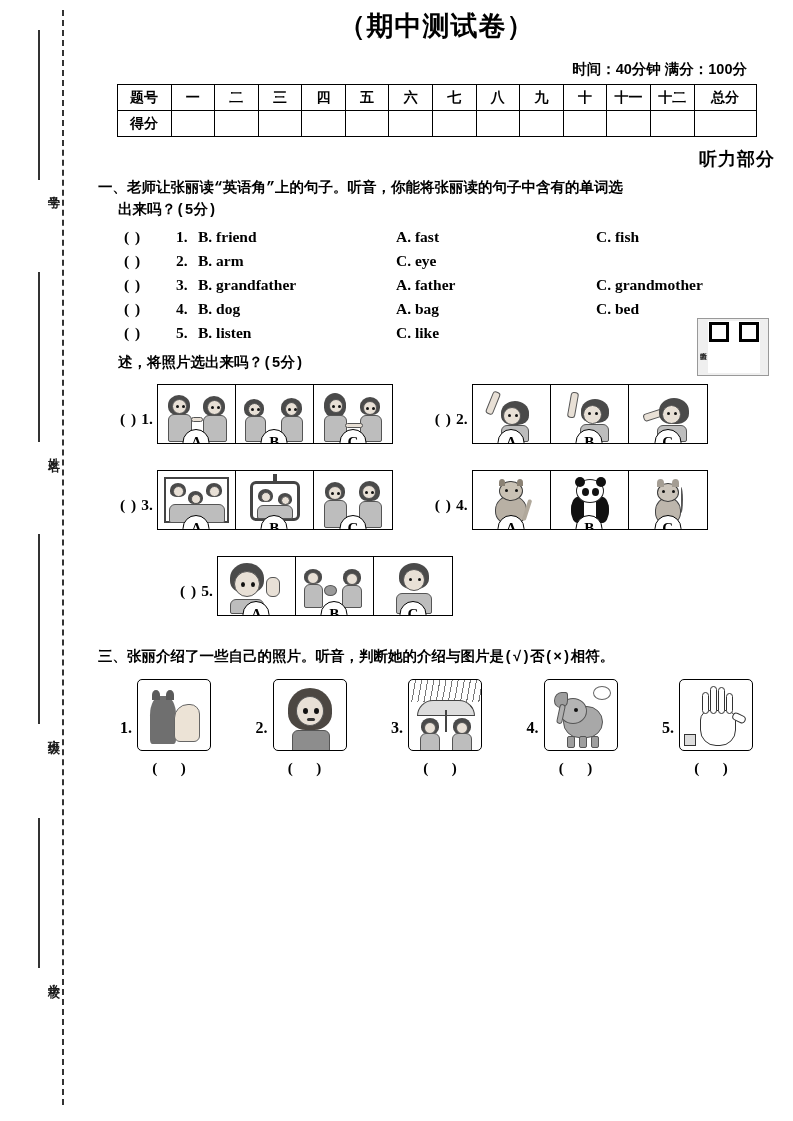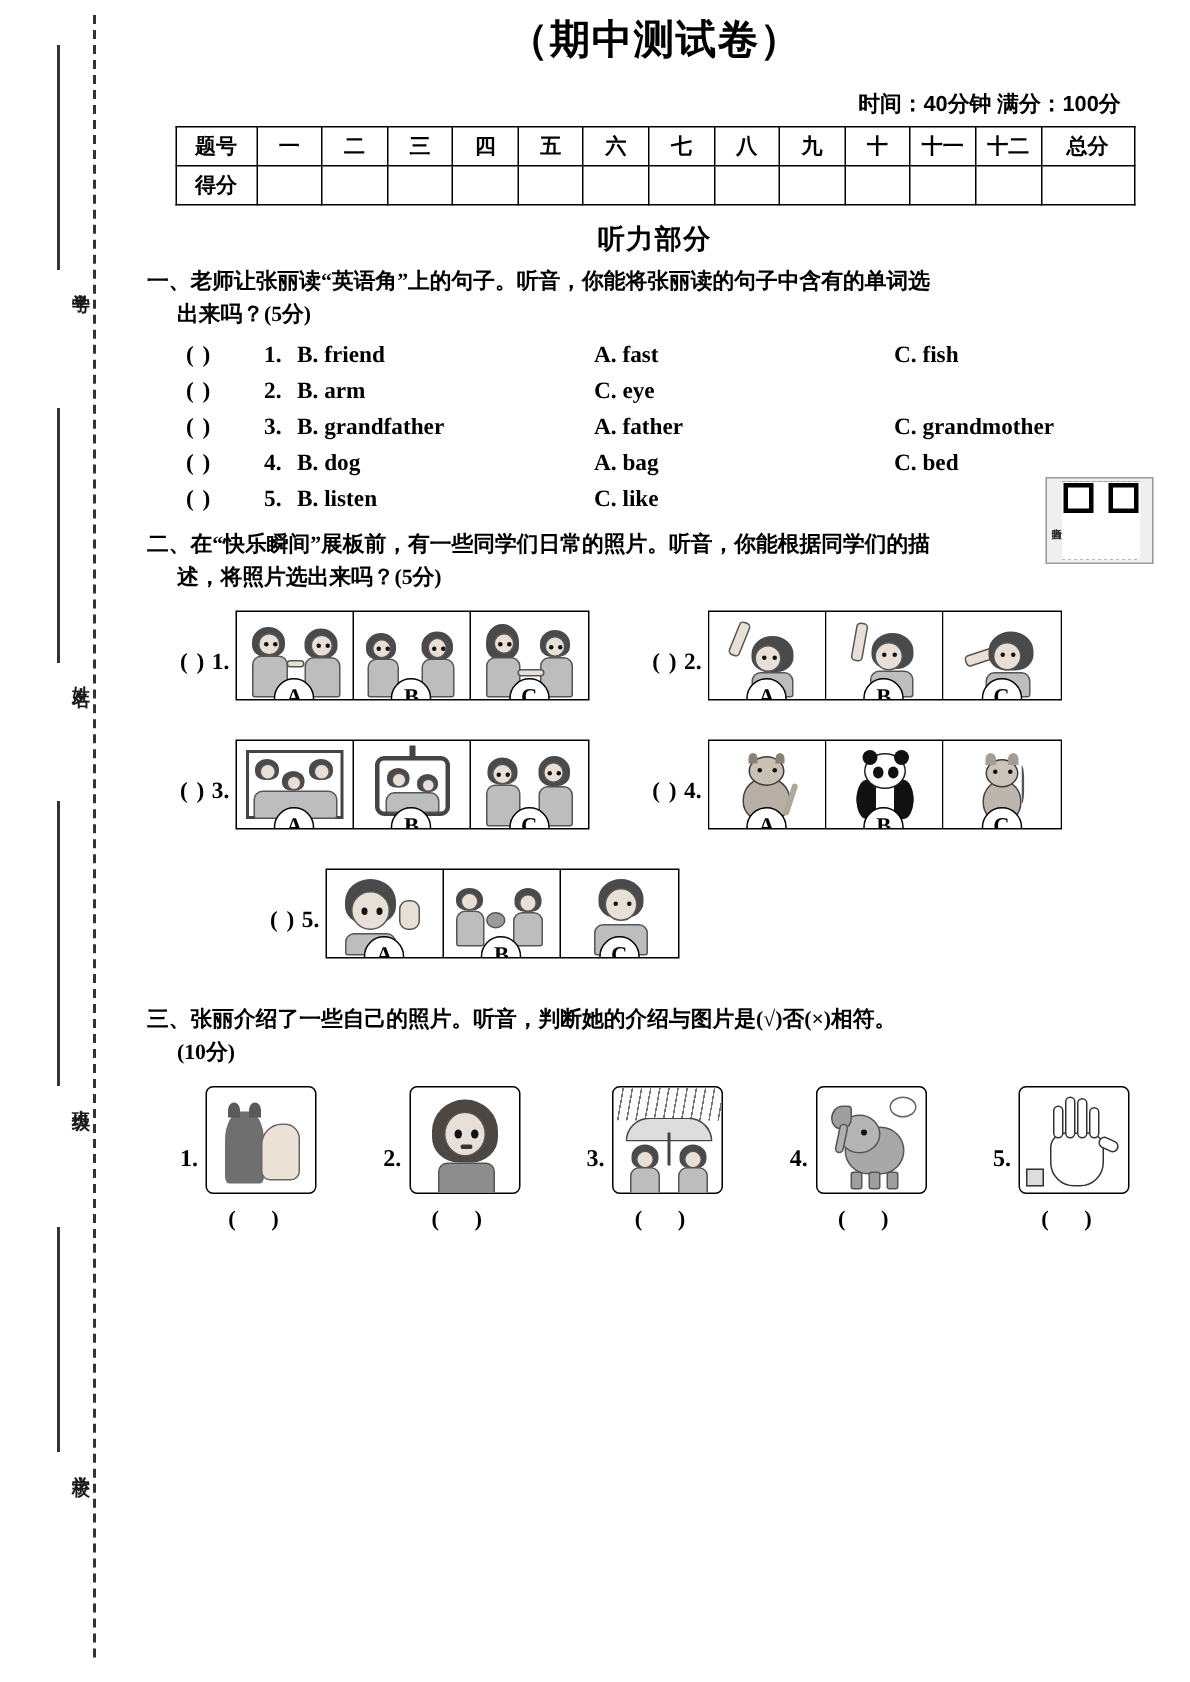--- a/index.html
+++ b/index.html
@@ -84,29 +84,29 @@
     vertical-align: middle;
     font-family: "Liberation Sans", "DejaVu Sans", sans-serif;
     font-size: 14px;
     font-weight: bold;
   }
   table.score-table td.head-cell { width: 54px; }
   table.score-table td.total-cell { width: 62px; }
 
   
   .part-title {
-    text-align: center;
+    text-align: right;
     font-family: "Liberation Sans", "DejaVu Sans", sans-serif;
     font-weight: bold;
     font-size: 18px;
     margin-top: 10px;
     letter-spacing: 1px;
   }
   .q-stem {
-    font-family: Liberation Serif, serif;
+    font-family: Liberation Mono, monospace;
     font-size: 14.5px;
     font-weight: bold;
     line-height: 1.55;
     margin-top: 6px;
     letter-spacing: 0px;
   }
   .q-stem .cont { display:block; padding-left: 20px; }
 
   
   .choice-row {
@@ -336,21 +336,20 @@
     <span class="opt opt-b">B. listen</span>
     <span class="opt opt-c">C. like</span>
   </div>
 
   <div class="qr-box">
     <div class="qr-label">听力音频</div>
     <div class="qr-code"></div>
   </div>
 
   <div class="q-stem" style="margin-top:10px;">
-    <span>二、在“快乐瞬间”展板前，有一些同学们日常的照片。听音，你能根据同学们的描</span>
     <span class="cont">述，将照片选出来吗？(5分)</span>
   </div>
 
   <div class="pic-section">
 
     <div class="pic-line" style="padding-left:22px;">
       <div class="pic-group">
         <div class="pic-lead">
           <span class="paren2">(      )</span><span>1.</span>
         </div>
@@ -591,21 +590,20 @@
               <div class="opt-circle">C</div>
             </div>
           </div>
         </div>
       </div>
     </div>
   </div>
 
   <div class="q-stem" style="margin-top:14px;">
     <span>三、张丽介绍了一些自己的照片。听音，判断她的介绍与图片是(√)否(×)相符。</span>
-    <span class="cont">(10分)</span>
   </div>
 
   <div class="judge-row">
     <div class="judge-item">
       <span class="judge-num">1.</span>
       <div class="judge-col">
         <div class="judge-box">
           <div class="fig">
             <div style="position:absolute;left:12px;top:16px;width:26px;height:48px;background:#6f6f6f;border-radius:40% 40% 10% 10%;"></div>
             <div style="position:absolute;left:14px;top:10px;width:8px;height:10px;background:#5a5a5a;border-radius:50% 50% 0 0;"></div>

